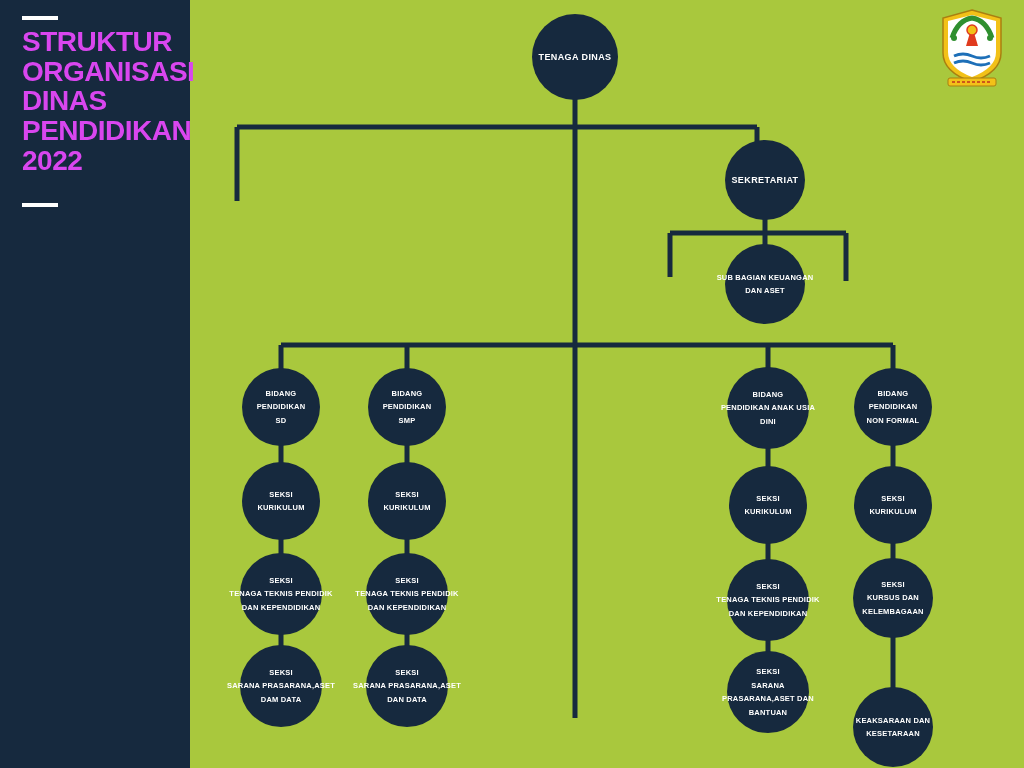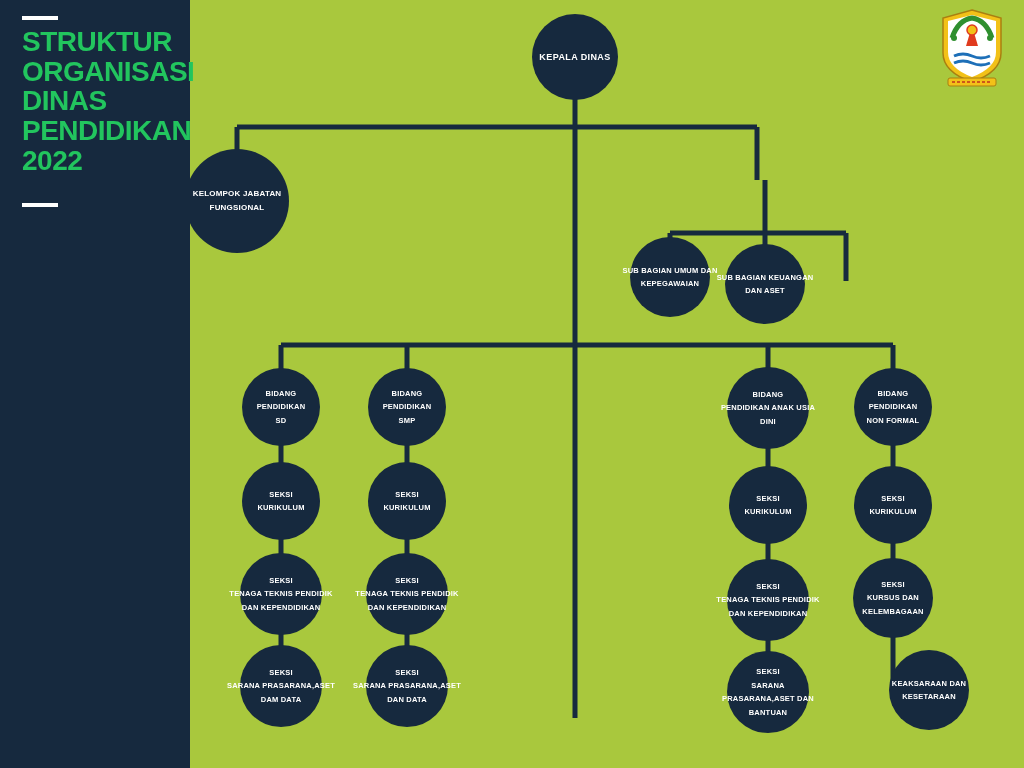--- a/index.html
+++ b/index.html
@@ -31,21 +31,21 @@
     left: 22px;
     width: 36px; height: 4px;
     background: #ffffff;
   }
   .sidebar .rule.top { top: 16px; }
   .sidebar .rule.bottom { top: 203px; }
   .sidebar-title {
     position: absolute;
     left: 22px; top: 27px;
     margin: 0;
-    color: #22c55e;
+    color: #d946ef;
     font-size: 28px;
     font-weight: bold;
     letter-spacing: -0.5px;
     line-height: 1.06;
     white-space: pre-line;
   }
 
   .node {
     position: absolute;
     background: #16293e;
@@ -126,31 +126,26 @@
     <circle cx="52" cy="30" r="3" fill="#2f8f2f"></circle>
     <path d="M34 18 L40 38 H28 Z" fill="#e03a1e"></path>
     <circle cx="34" cy="22" r="5" fill="#f2c118" stroke="#e03a1e" stroke-width="1.5"></circle>
     <path d="M16 48 Q25 44 34 48 Q43 52 52 48" fill="none" stroke="#1d6fb8" stroke-width="3"></path>
     <path d="M16 55 Q25 51 34 55 Q43 59 52 55" fill="none" stroke="#1d6fb8" stroke-width="3"></path>
     <rect x="10" y="70" width="48" height="8" rx="2" fill="#f2c118" stroke="#a97f10" stroke-width="1"></rect>
     <path d="M14 74 H54" stroke="#c0341d" stroke-width="1.5" stroke-dasharray="3 2"></path>
   </svg>
 
   <div class="node lg" style="left:532px; top:14px;  width:86px;  height:86px;">
-      <span class="node-label">KEPALA DINAS</span>
-    </div>
-  <div class="node md" style="left:185px; top:149px; width:104px; height:104px;">
-      <span class="node-label">KELOMPOK JABATAN
-FUNGSIONAL</span>
-    </div>
-
-  <div class="node" style="left:630px; top:237px; width:80px; height:80px;">
-      <span class="node-label">SUB BAGIAN UMUM DAN
-KEPEGAWAIAN</span>
-    </div>
+      <span class="node-label">TENAGA DINAS</span>
+    </div>
+  <div class="node lg" style="left:725px; top:140px; width:80px;  height:80px;">
+      <span class="node-label">SEKRETARIAT</span>
+    </div>
+
   <div class="node" style="left:725px; top:244px; width:80px; height:80px;">
       <span class="node-label">SUB BAGIAN KEUANGAN
 DAN ASET</span>
     </div>
 
   <div class="node" style="left:242px; top:368px; width:78px; height:78px;">
       <span class="node-label">BIDANG
 PENDIDIKAN
 SD</span>
     </div>
@@ -218,19 +213,19 @@
 
   <div class="node" style="left:854px; top:466px; width:78px; height:78px;">
       <span class="node-label">SEKSI
 KURIKULUM</span>
     </div>
   <div class="node" style="left:853px; top:558px; width:80px; height:80px;">
       <span class="node-label">SEKSI
 KURSUS DAN
 KELEMBAGAAN</span>
     </div>
-  <div class="node" style="left:853px; top:650px; width:80px; height:80px;margin-left:36px;">
+  <div class="node" style="left:853px; top:687px; width:80px; height:80px;">
       <span class="node-label">KEAKSARAAN DAN
 KESETARAAN</span>
     </div>
 
 
 </div>
 
 </body></html>

